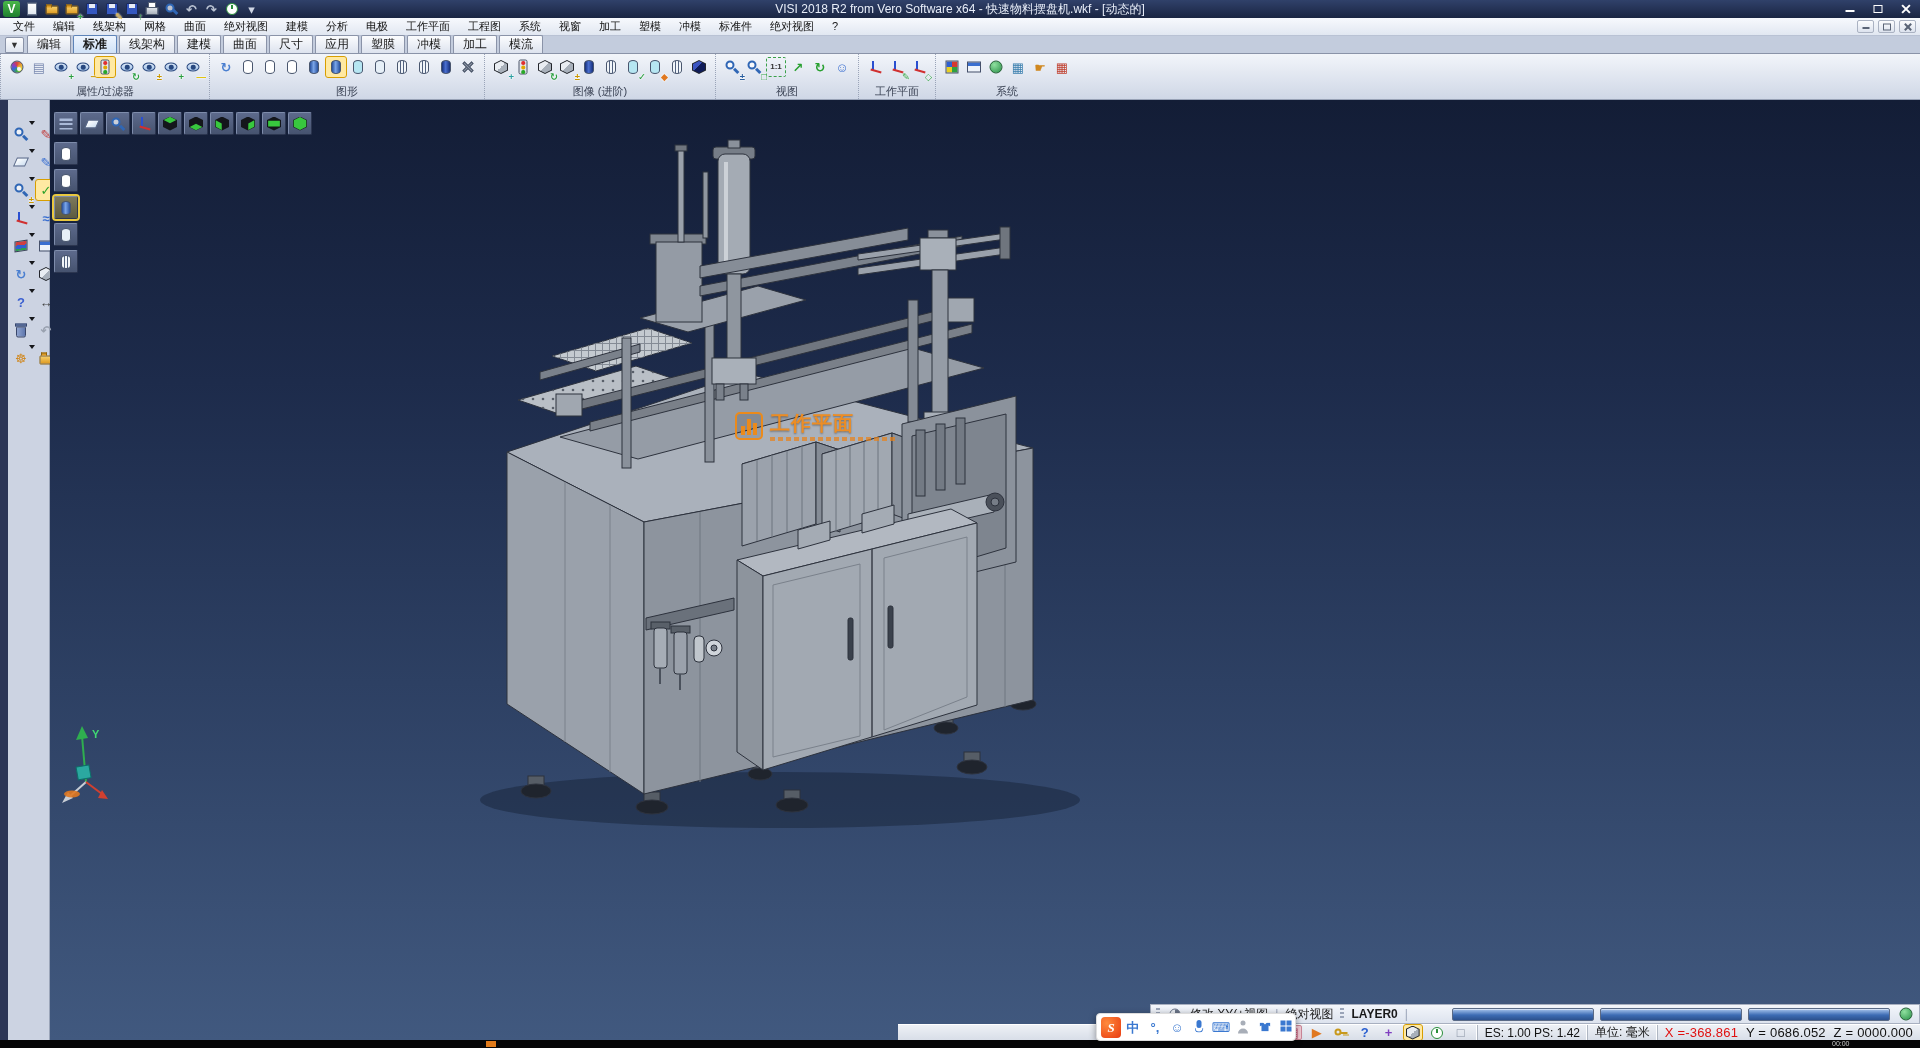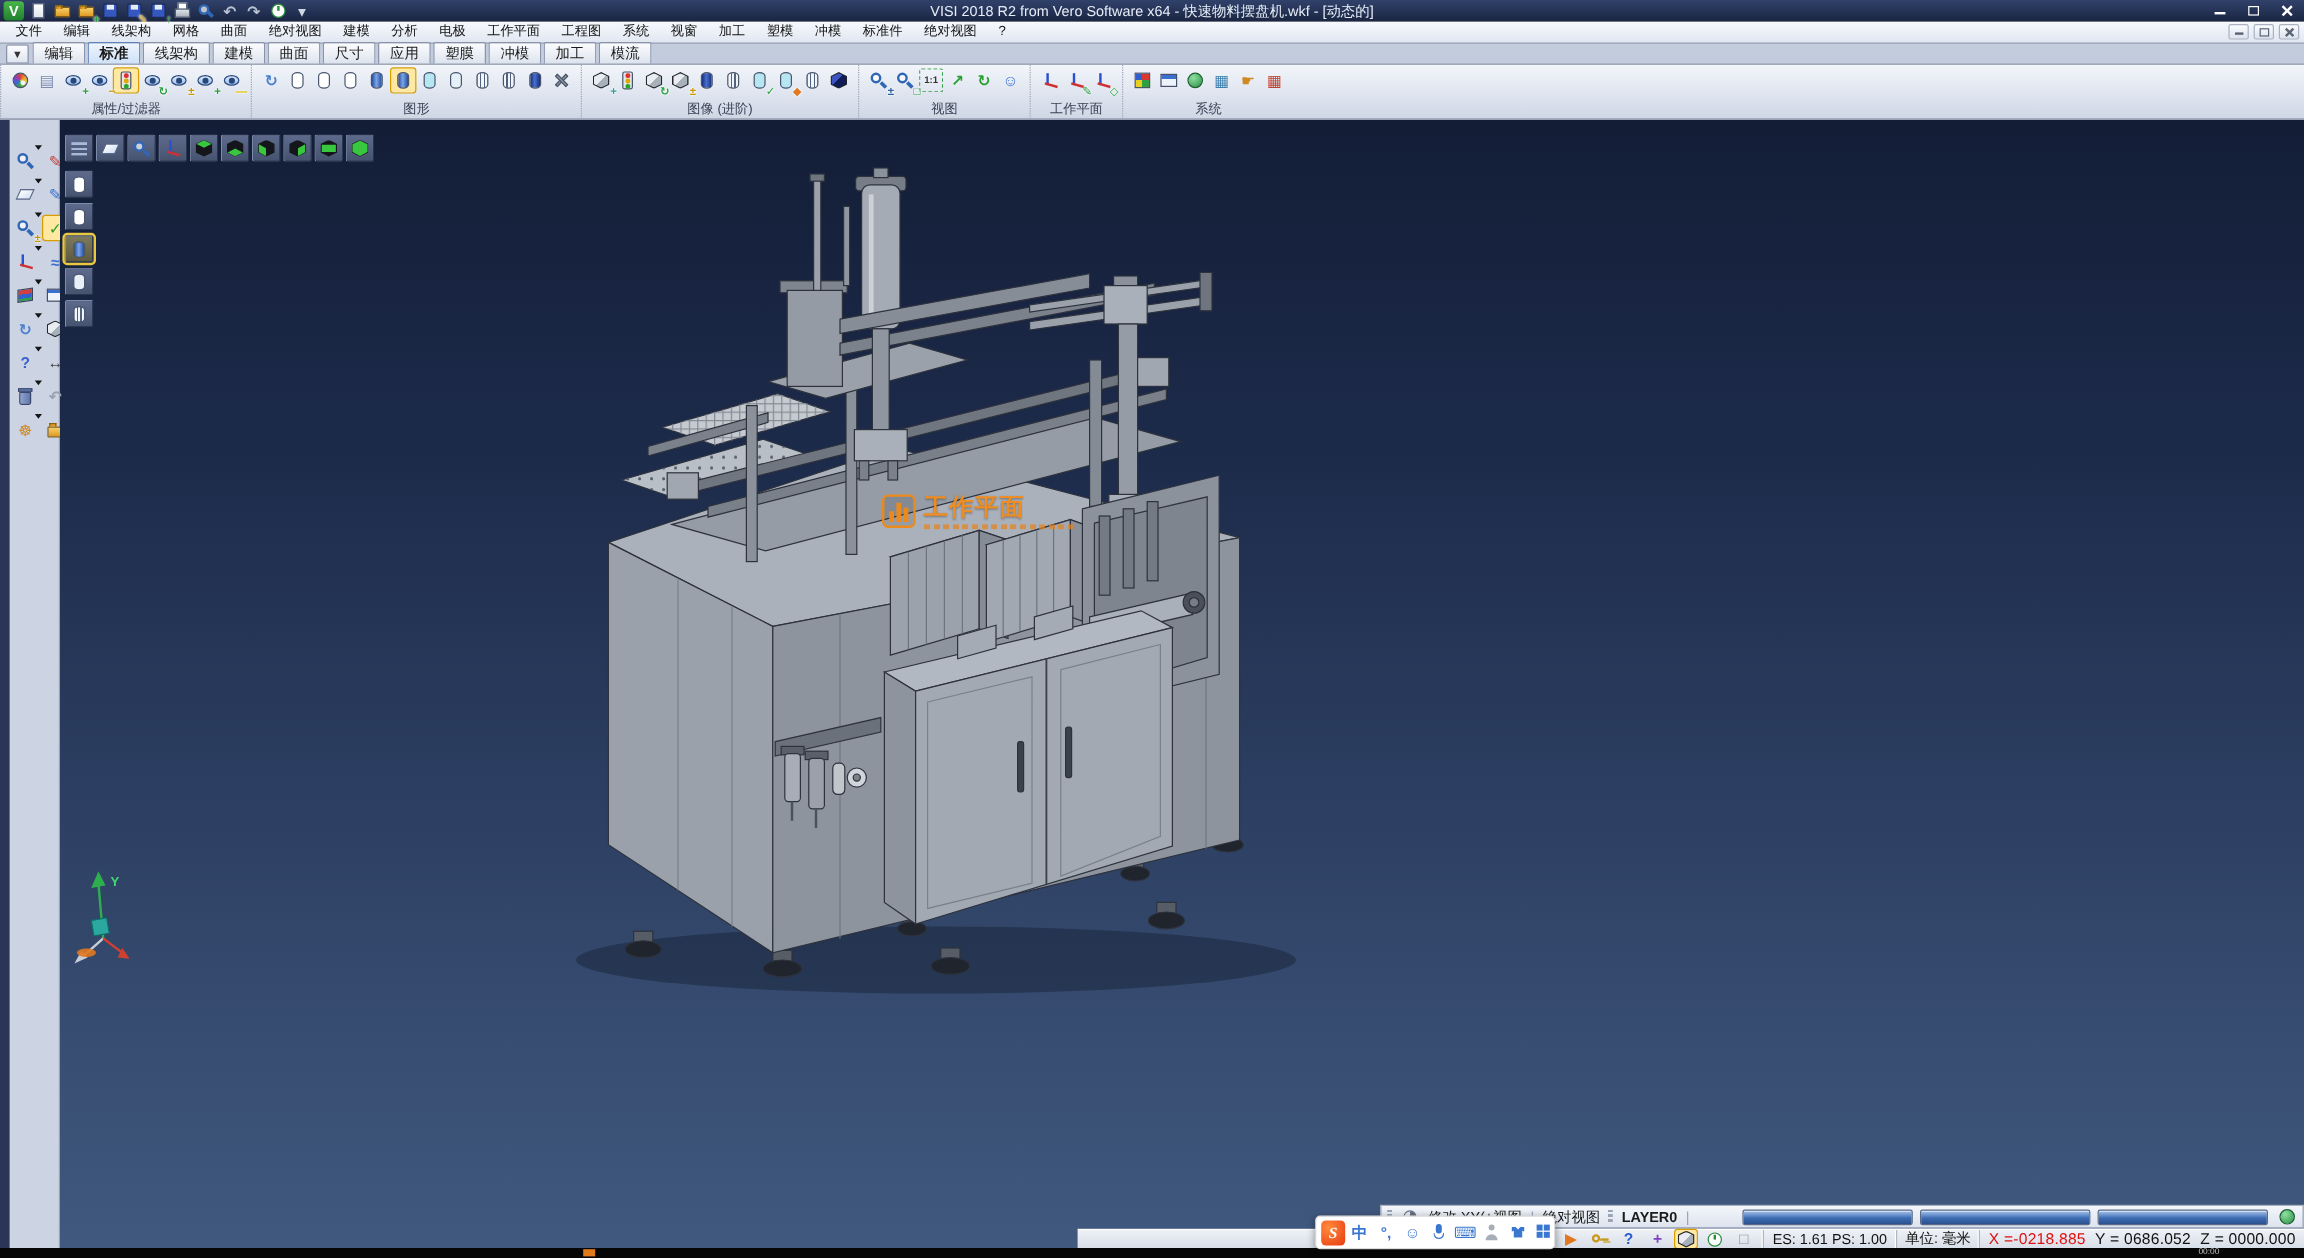--- a/index.html
+++ b/index.html
@@ -660,24 +660,24 @@
         </span>
         <span class="ti">
           <b class="gl" style="color: rgb(128, 64, 192);">+</b>
         </span>
         <span class="ti k-cubeg hl"></span>
         <span class="ti k-clock"></span>
         <span class="ti">
           <b class="gl" style="color: rgb(138, 147, 164);">□</b>
         </span>
       </span>
-    <span class="cell">ES: 1.61 PS: 1.00</span>
+    <span class="cell">ES: 1.00 PS: 1.42</span>
     <span class="cell">单位: 毫米</span>
     <span class="cell coords">
-      <span class="red">X =-0218.885</span>&nbsp;
+      <span class="red">X =-368.861</span>&nbsp;
       <span>Y = 0686.052</span>&nbsp;
       <span>Z = 0000.000</span>
     </span>
   </div>
 
   <div class="ime">
 
   <span class="ti k-slogo">
         <b class="gl">S</b>
       </span>

